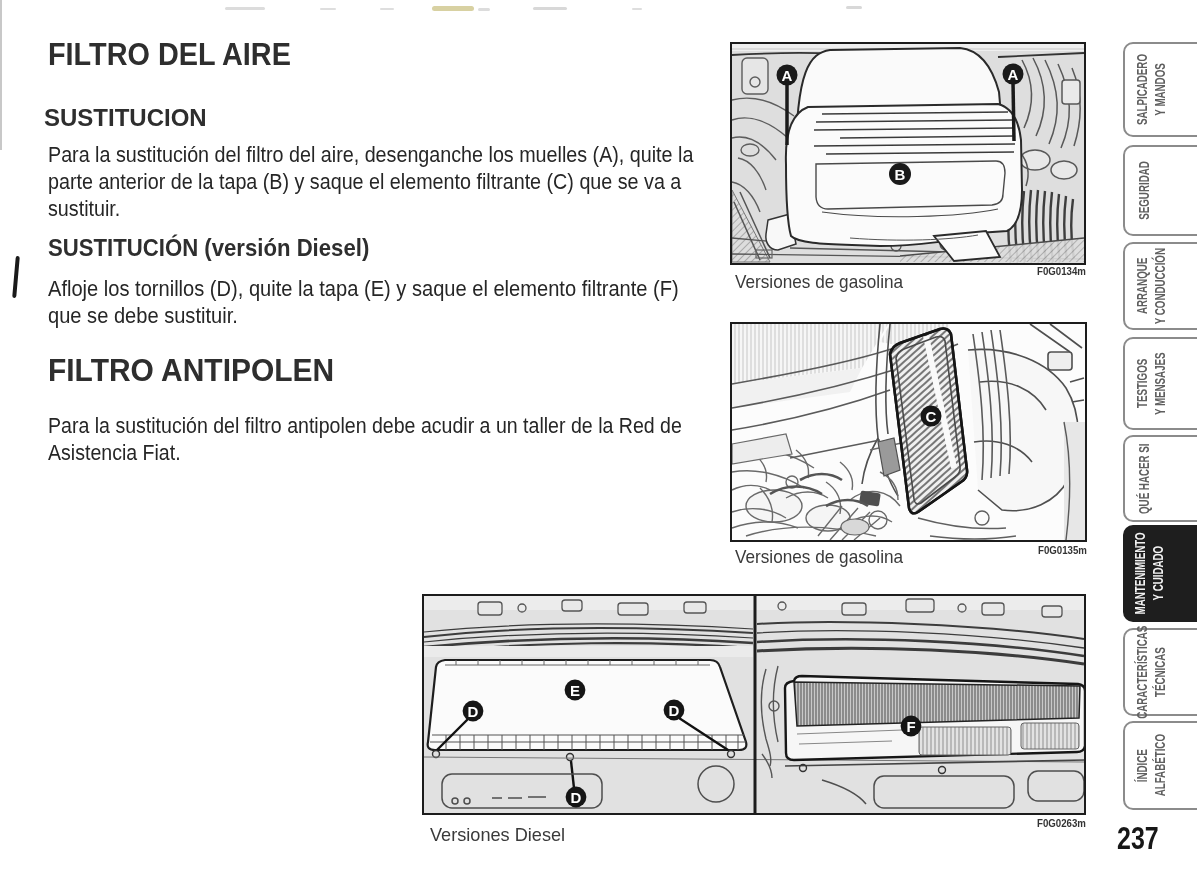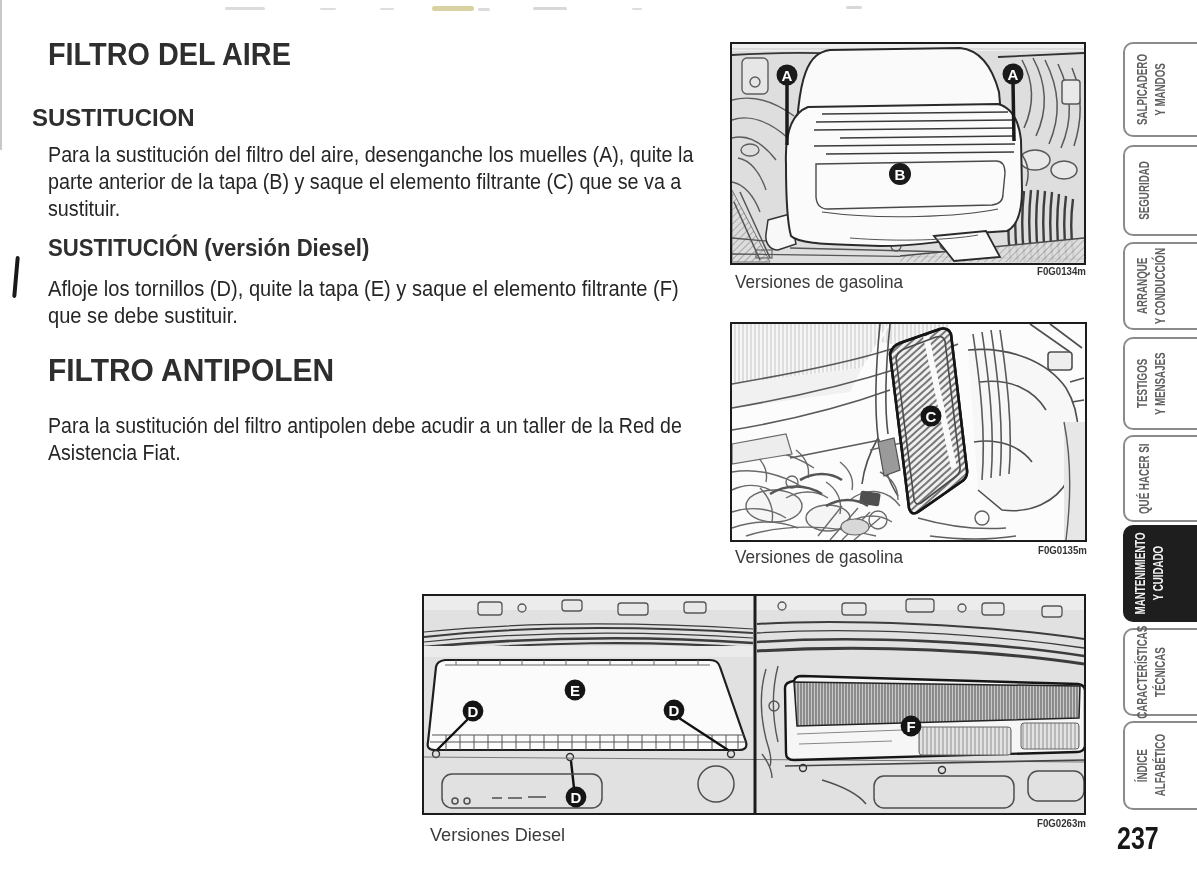--- a/index.html
+++ b/index.html
@@ -28,21 +28,21 @@
 <div class="abs" style="left:432px;top:6px;width:42px;height:5px;background:#d8d1a2;border-radius:3px"></div>
 <div class="abs" style="left:478px;top:8px;width:12px;height:3px;background:#dcdcdc;border-radius:2px"></div>
 <div class="abs" style="left:533px;top:7px;width:34px;height:3px;background:#d8d8d8;border-radius:2px"></div>
 <div class="abs" style="left:632px;top:8px;width:10px;height:2px;background:#dedede;border-radius:2px"></div>
 <div class="abs" style="left:846px;top:6px;width:16px;height:3px;background:#d8d8d8;border-radius:2px"></div>
 <div class="abs" style="left:0px;top:0px;width:2px;height:150px;background:#c8c8c8"></div>
 
 <div class="abs" style="left:14px;top:256px;width:4px;height:42px;background:#1a1a1a;transform:rotate(5deg);border-radius:2px"></div>
 
 <div class="abs h1" id="t1" style="left:48px;top:37px;transform:scaleX(0.930)">FILTRO DEL AIRE</div>
-<div class="abs h2" id="t2" style="left:32px;top:104px">SUSTITUCION</div>
+<div class="abs h2" id="t2" style="left:44px;top:104px">SUSTITUCION</div>
 <div class="abs body" id="p1" style="left:48px;top:141px;transform:scaleX(0.896);transform-origin:left top">
 <div class="ln">Para la sustitución del filtro del aire, desenganche los muelles (A), quite la</div>
 <div class="ln">parte anterior de la tapa (B) y saque el elemento filtrante (C) que se va a</div>
 <div class="ln">sustituir.</div>
 </div>
 <div class="abs h2" id="t3" style="left:48px;top:234px;transform:scaleX(0.923)">SUSTITUCIÓN (versión Diesel)</div>
 <div class="abs body" id="p2" style="left:48px;top:275px;transform:scaleX(0.913);transform-origin:left top">
 <div class="ln">Afloje los tornillos (D), quite la tapa (E) y saque el elemento filtrante (F)</div>
 <div class="ln">que se debe sustituir.</div>
 </div>

